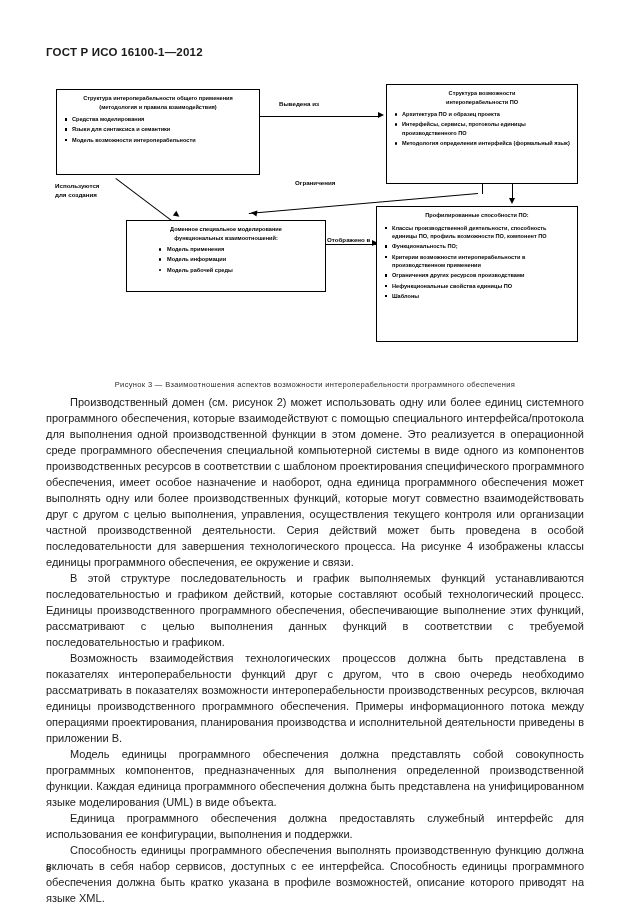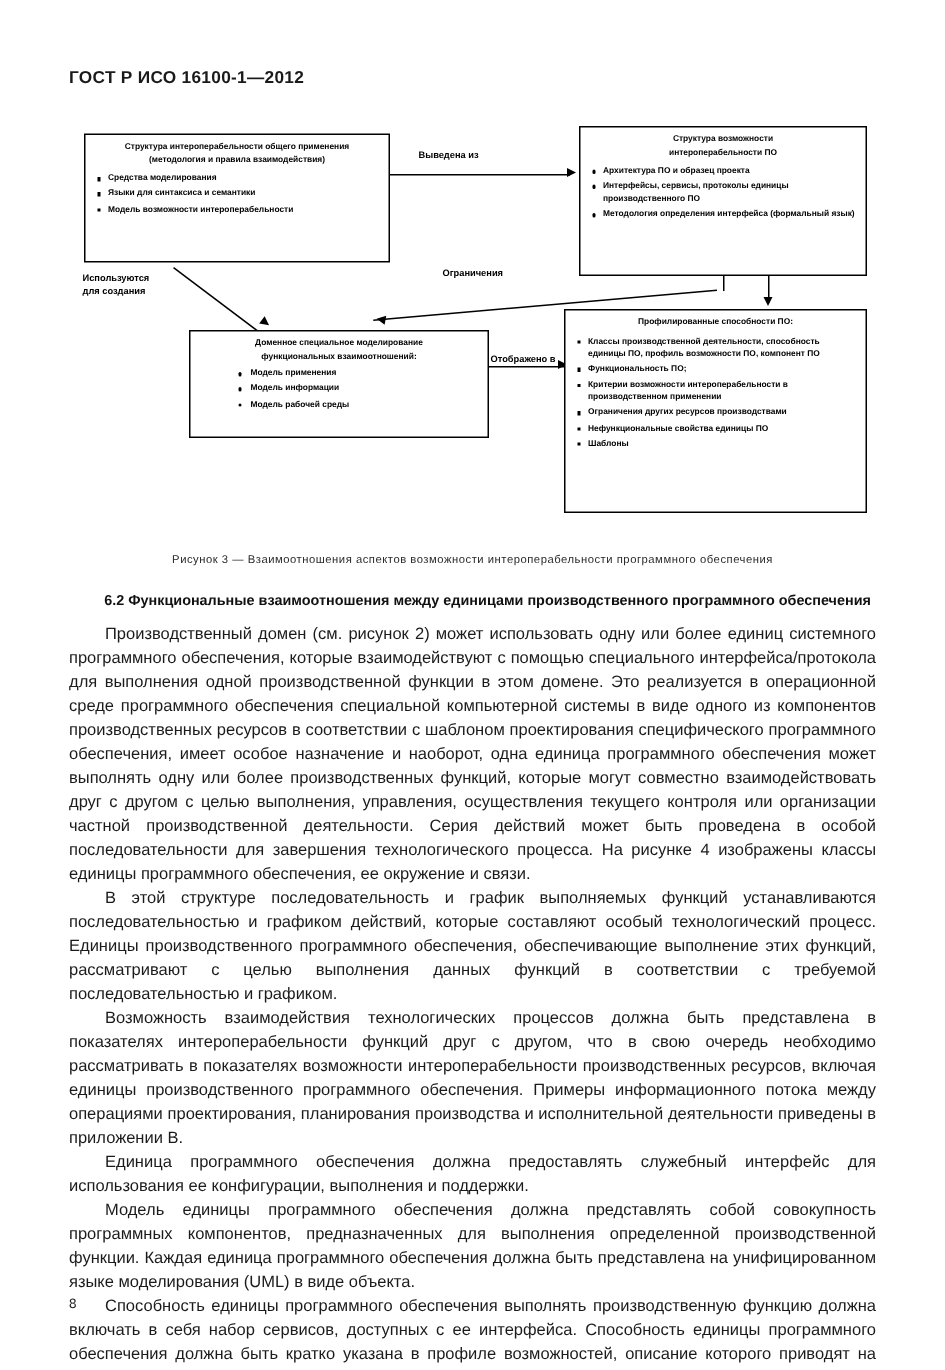--- a/index.html
+++ b/index.html
@@ -133,21 +133,21 @@
     line-height: 1.35;
     background: #fff;
     padding: 0 1px;
     white-space: nowrap;
   }
 
   
   .caption {
     position: absolute;
     left: 46px;
-    top: 368px;
+    top: 380px;
     width: 538px;
     text-align: center;
     font-size: 7.5px;
     color: #2a2a2a;
     letter-spacing: 0.35px;
   }
 
   
   .content {
     position: absolute;
@@ -255,24 +255,23 @@
         <li>Ограничения других ресурсов производствами</li>
         <li>Нефункциональные свойства единицы ПО</li>
         <li>Шаблоны</li>
       </ul>
     </div>
   </div>
 
   <div class="caption">Рисунок 3 — Взаимоотношения аспектов возможности интероперабельности программного обеспечения</div>
 
   <div class="content">
-    <h2 class="section">6.2 Функциональные взаимоотношения между единицами производственного программного обеспечения</h2>
     <p class="body">Производственный домен (см. рисунок 2) может использовать одну или более единиц системного программного обеспечения, которые взаимодействуют с помощью специального интерфейса/протокола для выполнения одной производственной функции в этом домене. Это реализуется в операционной среде программного обеспечения специальной компьютерной системы в виде одного из компонентов производственных ресурсов в соответствии с шаблоном проектирования специфического программного обеспечения, имеет особое назначение и наоборот, одна единица программного обеспечения может выполнять одну или более производственных функций, которые могут совместно взаимодействовать друг с другом с целью выполнения, управления, осуществления текущего контроля или организации частной производственной деятельности. Серия действий может быть проведена в особой последовательности для завершения технологического процесса. На рисунке 4 изображены классы единицы программного обеспечения, ее окружение и связи.</p>
     <p class="body">В этой структуре последовательность и график выполняемых функций устанавливаются последовательностью и графиком действий, которые составляют особый технологический процесс. Единицы производственного программного обеспечения, обеспечивающие выполнение этих функций, рассматривают с целью выполнения данных функций в соответствии с требуемой последовательностью и графиком.</p>
     <p class="body">Возможность взаимодействия технологических процессов должна быть представлена в показателях интероперабельности функций друг с другом, что в свою очередь необходимо рассматривать в показателях возможности интероперабельности производственных ресурсов, включая единицы производственного программного обеспечения. Примеры информационного потока между операциями проектирования, планирования производства и исполнительной деятельности приведены в приложении В.</p>
+    <p class="body">Модель единицы программного обеспечения должна представлять собой совокупность программных компонентов, предназначенных для выполнения определенной производственной функции. Каждая единица программного обеспечения должна быть представлена на унифицированном языке моделирования (UML) в виде объекта.</p>
     <p class="body">Единица программного обеспечения должна предоставлять служебный интерфейс для использования ее конфигурации, выполнения и поддержки.</p>
-    <p class="body">Модель единицы программного обеспечения должна представлять собой совокупность программных компонентов, предназначенных для выполнения определенной производственной функции. Каждая единица программного обеспечения должна быть представлена на унифицированном языке моделирования (UML) в виде объекта.</p>
     <p class="body">Способность единицы программного обеспечения выполнять производственную функцию должна включать в себя набор сервисов, доступных с ее интерфейса. Способность единицы программного обеспечения должна быть кратко указана в профиле возможностей, описание которого приводят на языке XML.</p>
   </div>
 
   <div class="pageno">8</div>
 
 </div>
 
 </body></html>

